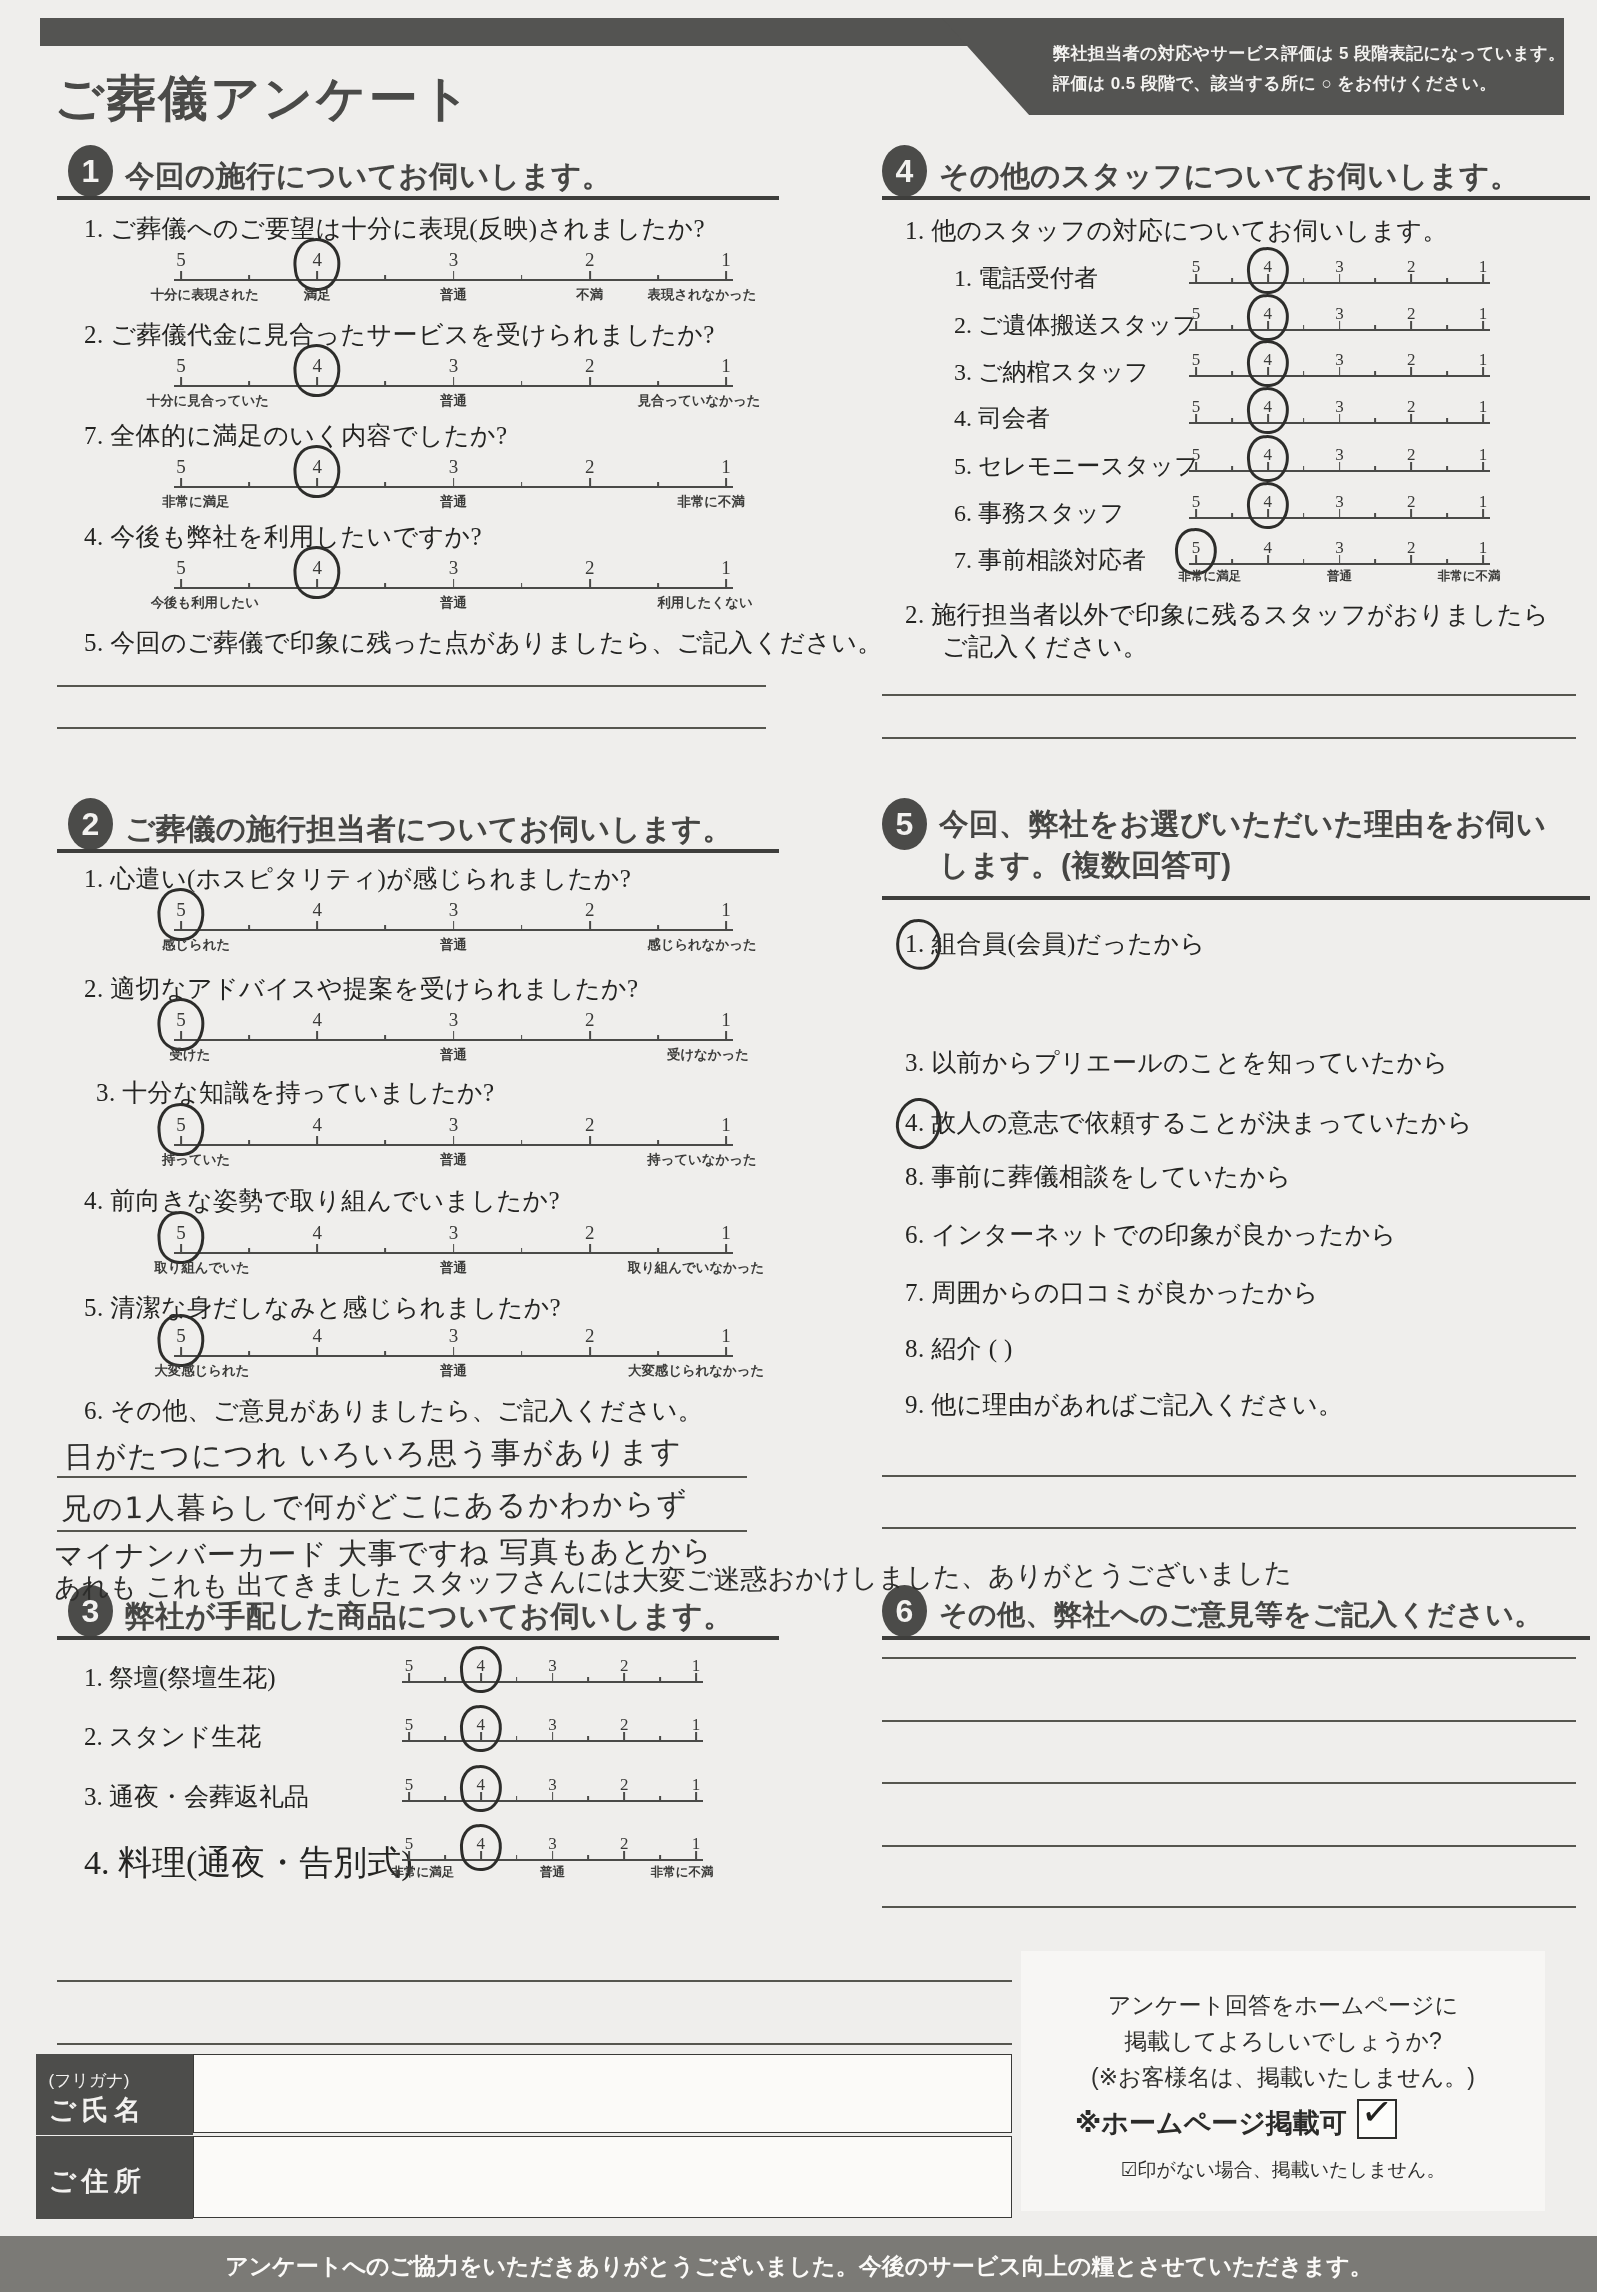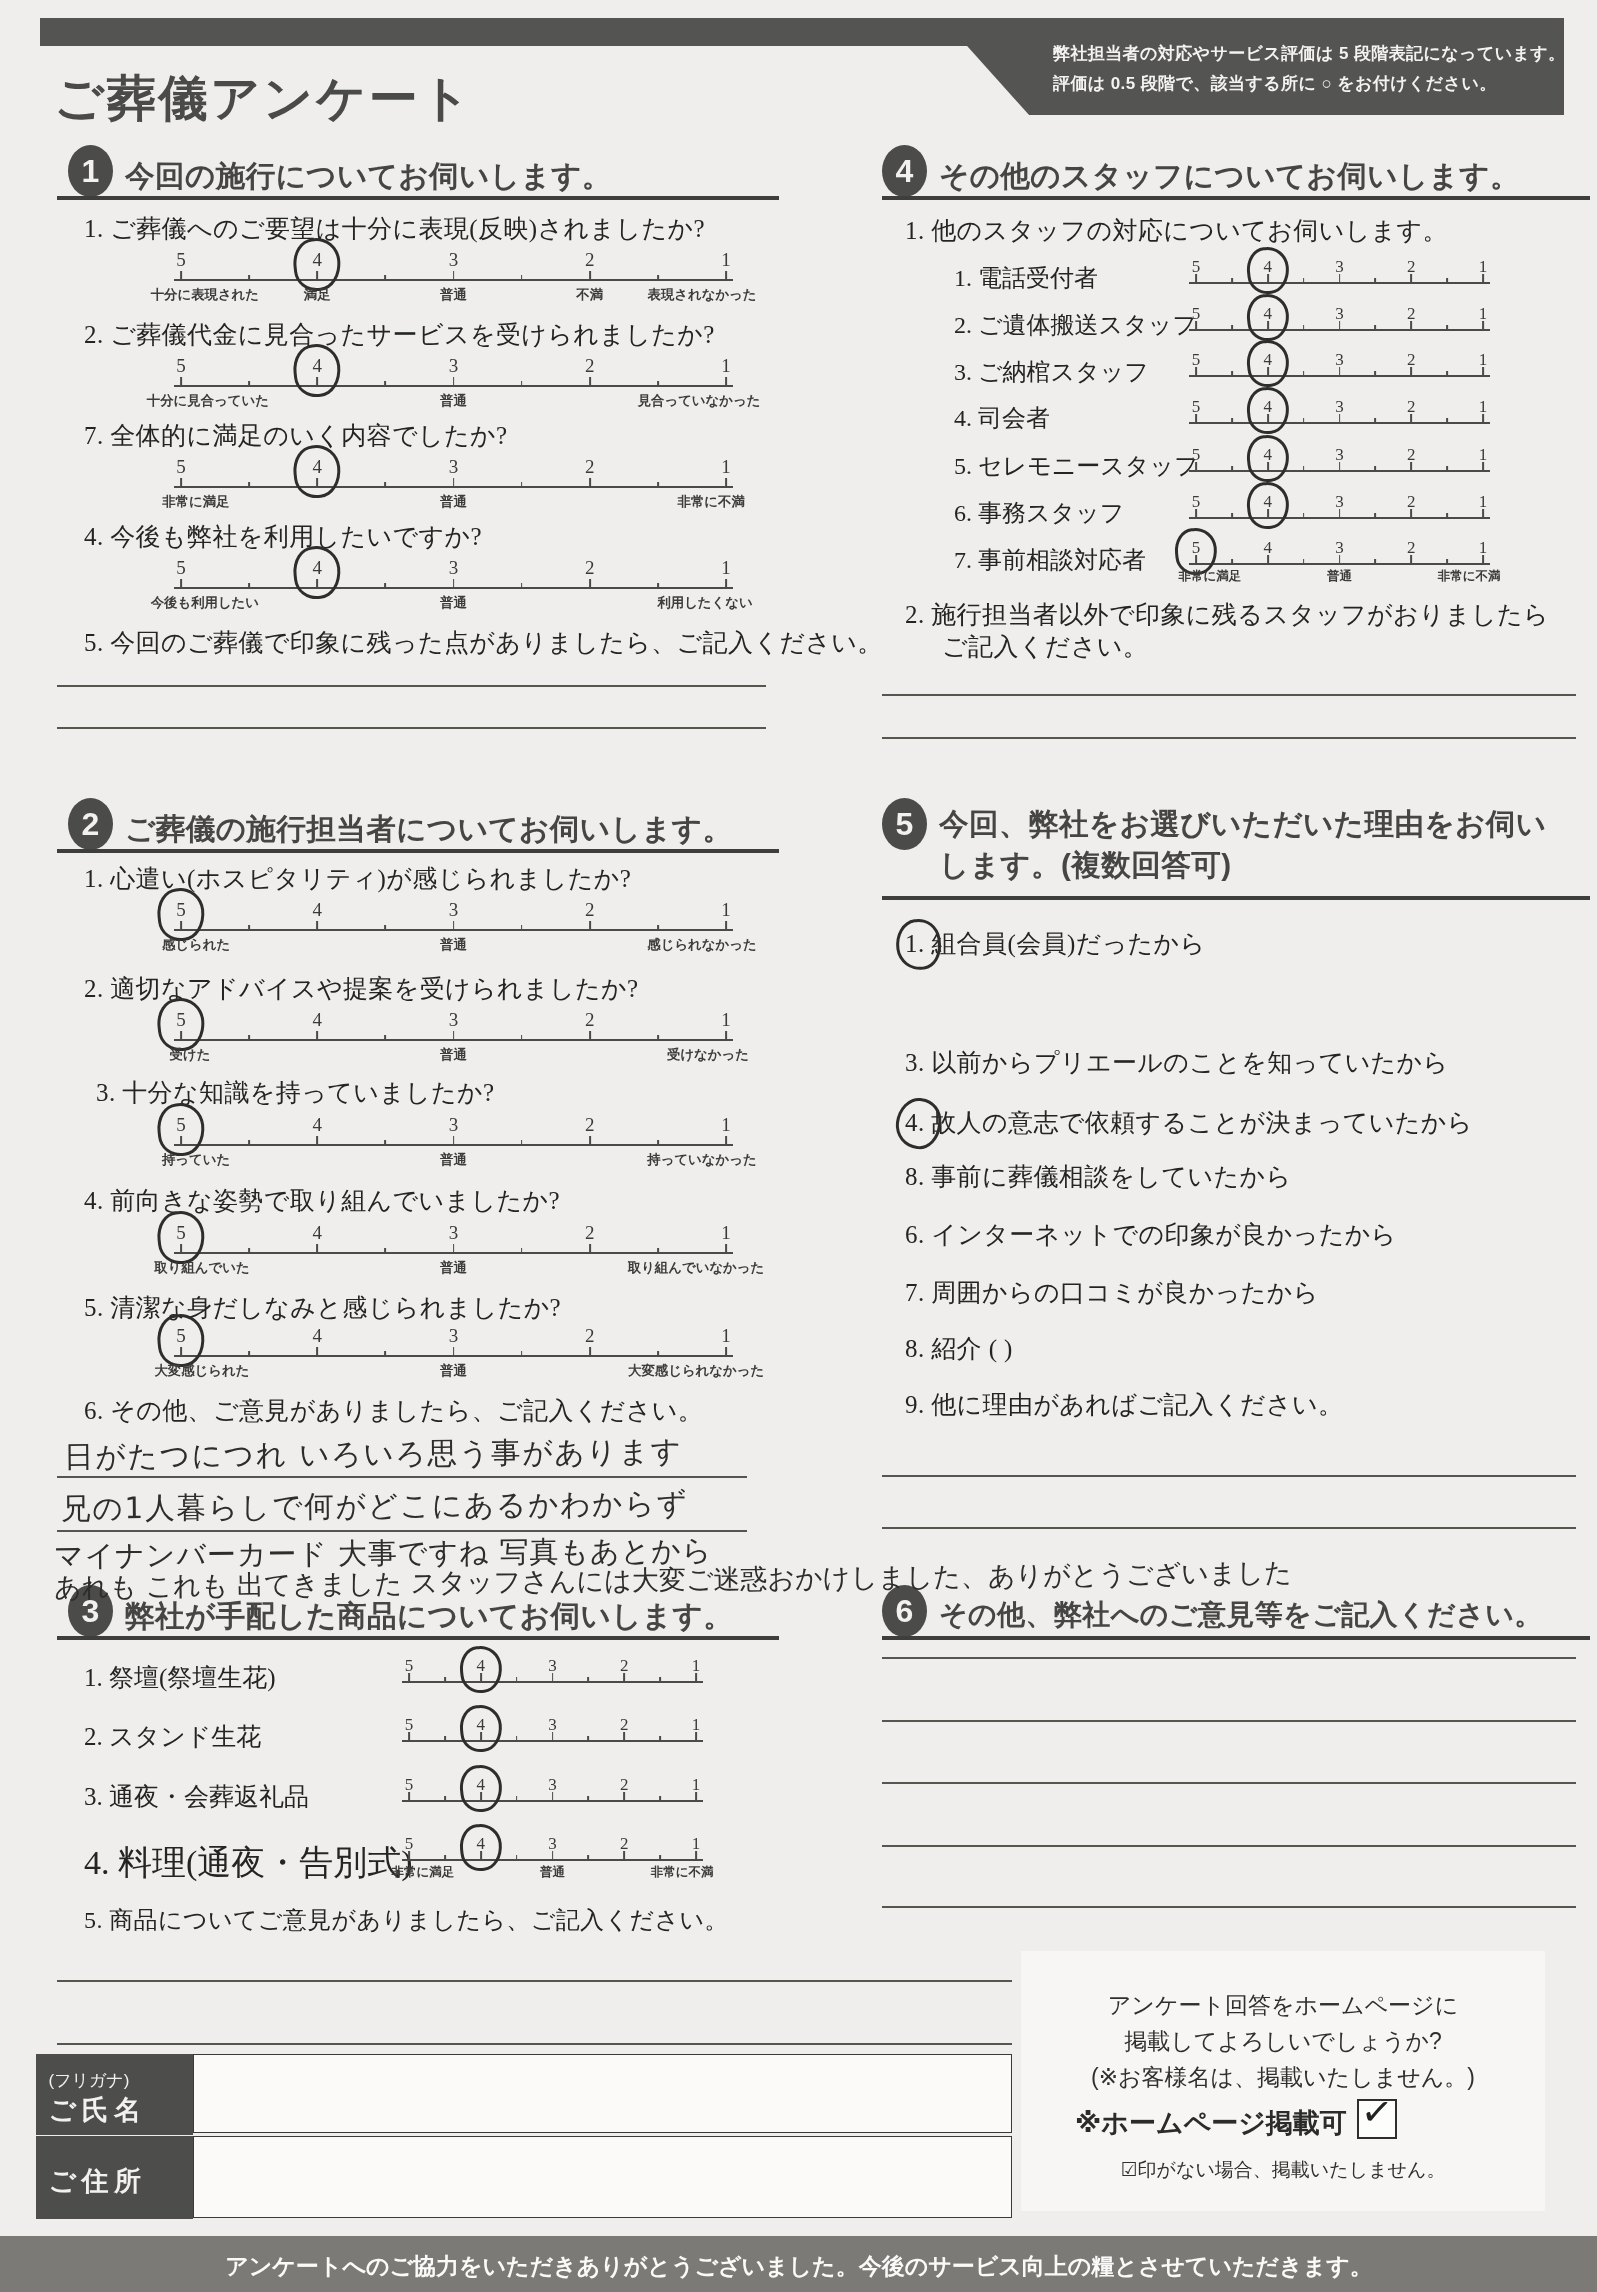--- a/index.html
+++ b/index.html
@@ -387,21 +387,20 @@
       <span class="snum" style="left: 25%;">4</span>
       <div class="pen-circle" style="left: 25%;"></div>
       <span class="snum" style="left: 50%;">3</span>
       <span class="snum" style="left: 75%;">2</span>
       <span class="snum" style="left: 100%;">1</span>
       <span class="slabel l0" style="left: 0%;">非常に満足</span>
       <span class="slabel" style="left: 50%;">普通</span>
       <span class="slabel l100" style="left: 100%;">非常に不満</span>
     </div>
 
-  <div class="qtext" style="left:84px;top:1904px;font-size:24px;">5. 商品についてご意見がありましたら、ご記入ください。</div>
   <div class="ans-line" style="left:57px;top:1980px;width:955px;"></div>
   <div class="ans-line" style="left:57px;top:2043px;width:955px;"></div>
 
   <div class="badge" style="left:882px;top:145px;">4</div>
   <div class="sec-title" style="left:939px;top:156px;">その他のスタッフについてお伺いします。</div>
   <div class="underline" style="left:882px;top:196px;width:708px;"></div>
 
   <div class="qtext" style="left:905px;top:214px;">1. 他のスタッフの対応についてお伺いします。</div>
 
   <div class="item-label" style="left:954px;top:262px;">1. 電話受付者</div>

